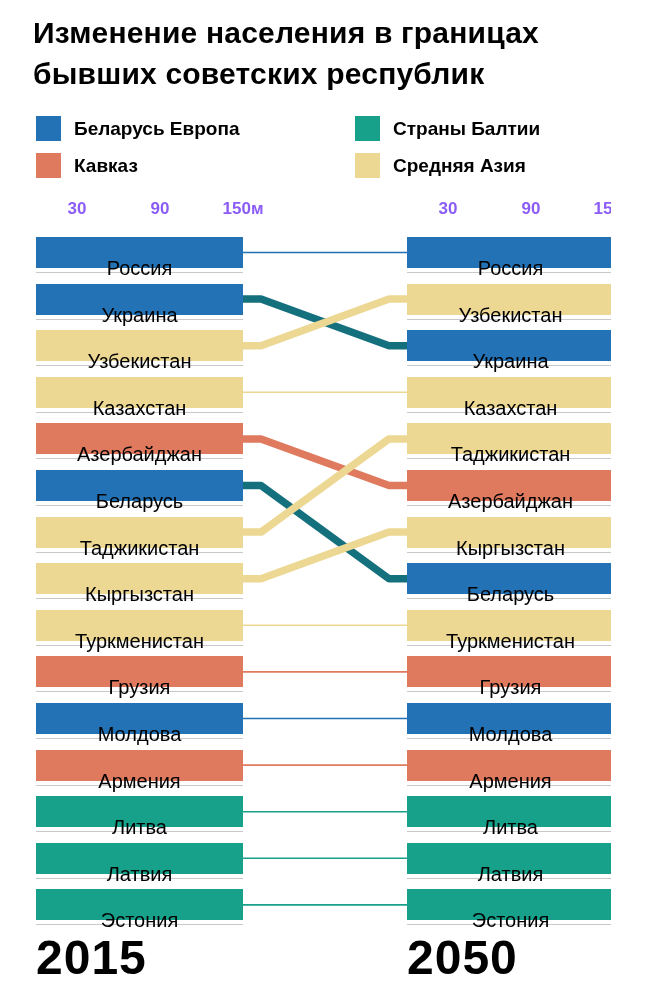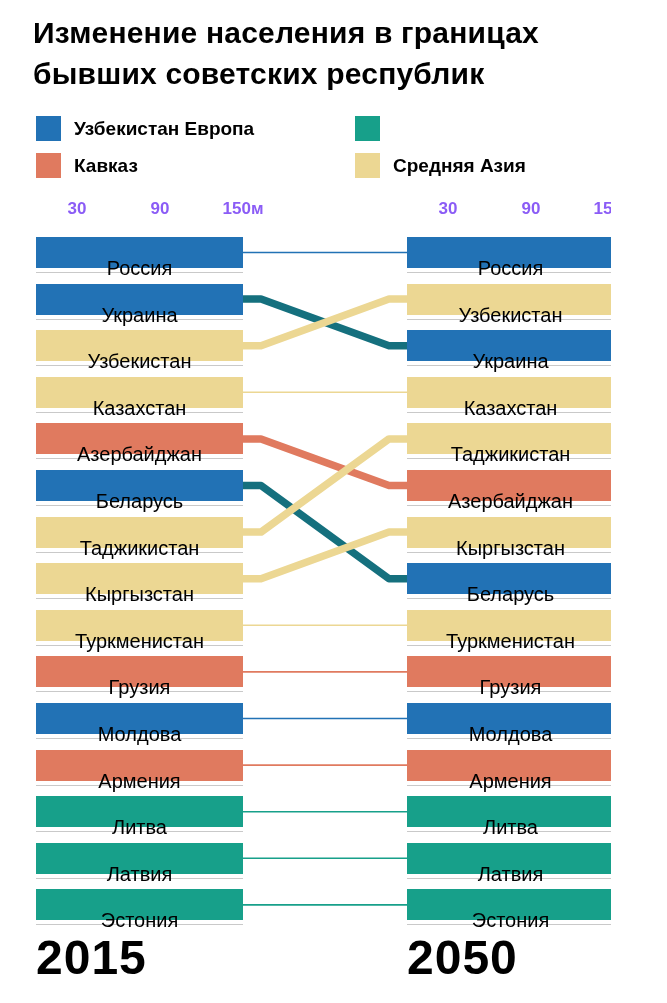--- a/index.html
+++ b/index.html
@@ -47,28 +47,29 @@
 </head>
 <body>
 
 <div class="page">
 
   <h1 class="title">Изменение населения в границах
 бывших советских республик</h1>
 
   <div class="legend-item li0">
     <span class="legend-swatch" style="background: rgb(34, 114, 181);"></span>
-    <span class="legend-label">Узбекистан Европа</span>
+    <span class="legend-label">Беларусь Европа</span>
   </div>
   <div class="legend-item li1">
     <span class="legend-swatch" style="background: rgb(224, 122, 95);"></span>
     <span class="legend-label">Кавказ</span>
   </div>
   <div class="legend-item li2">
     <span class="legend-swatch" style="background: rgb(23, 160, 138);"></span>
+    <span class="legend-label">Страны Балтии</span>
   </div>
   <div class="legend-item li3">
     <span class="legend-swatch" style="background: rgb(236, 215, 147);"></span>
     <span class="legend-label">Средняя Азия</span>
   </div>
 
   <div>
     <span class="axis-tick" style="left:77px">30</span>
     <span class="axis-tick" style="left:160px">90</span>
     <span class="axis-tick" style="left:243px">150м</span>

